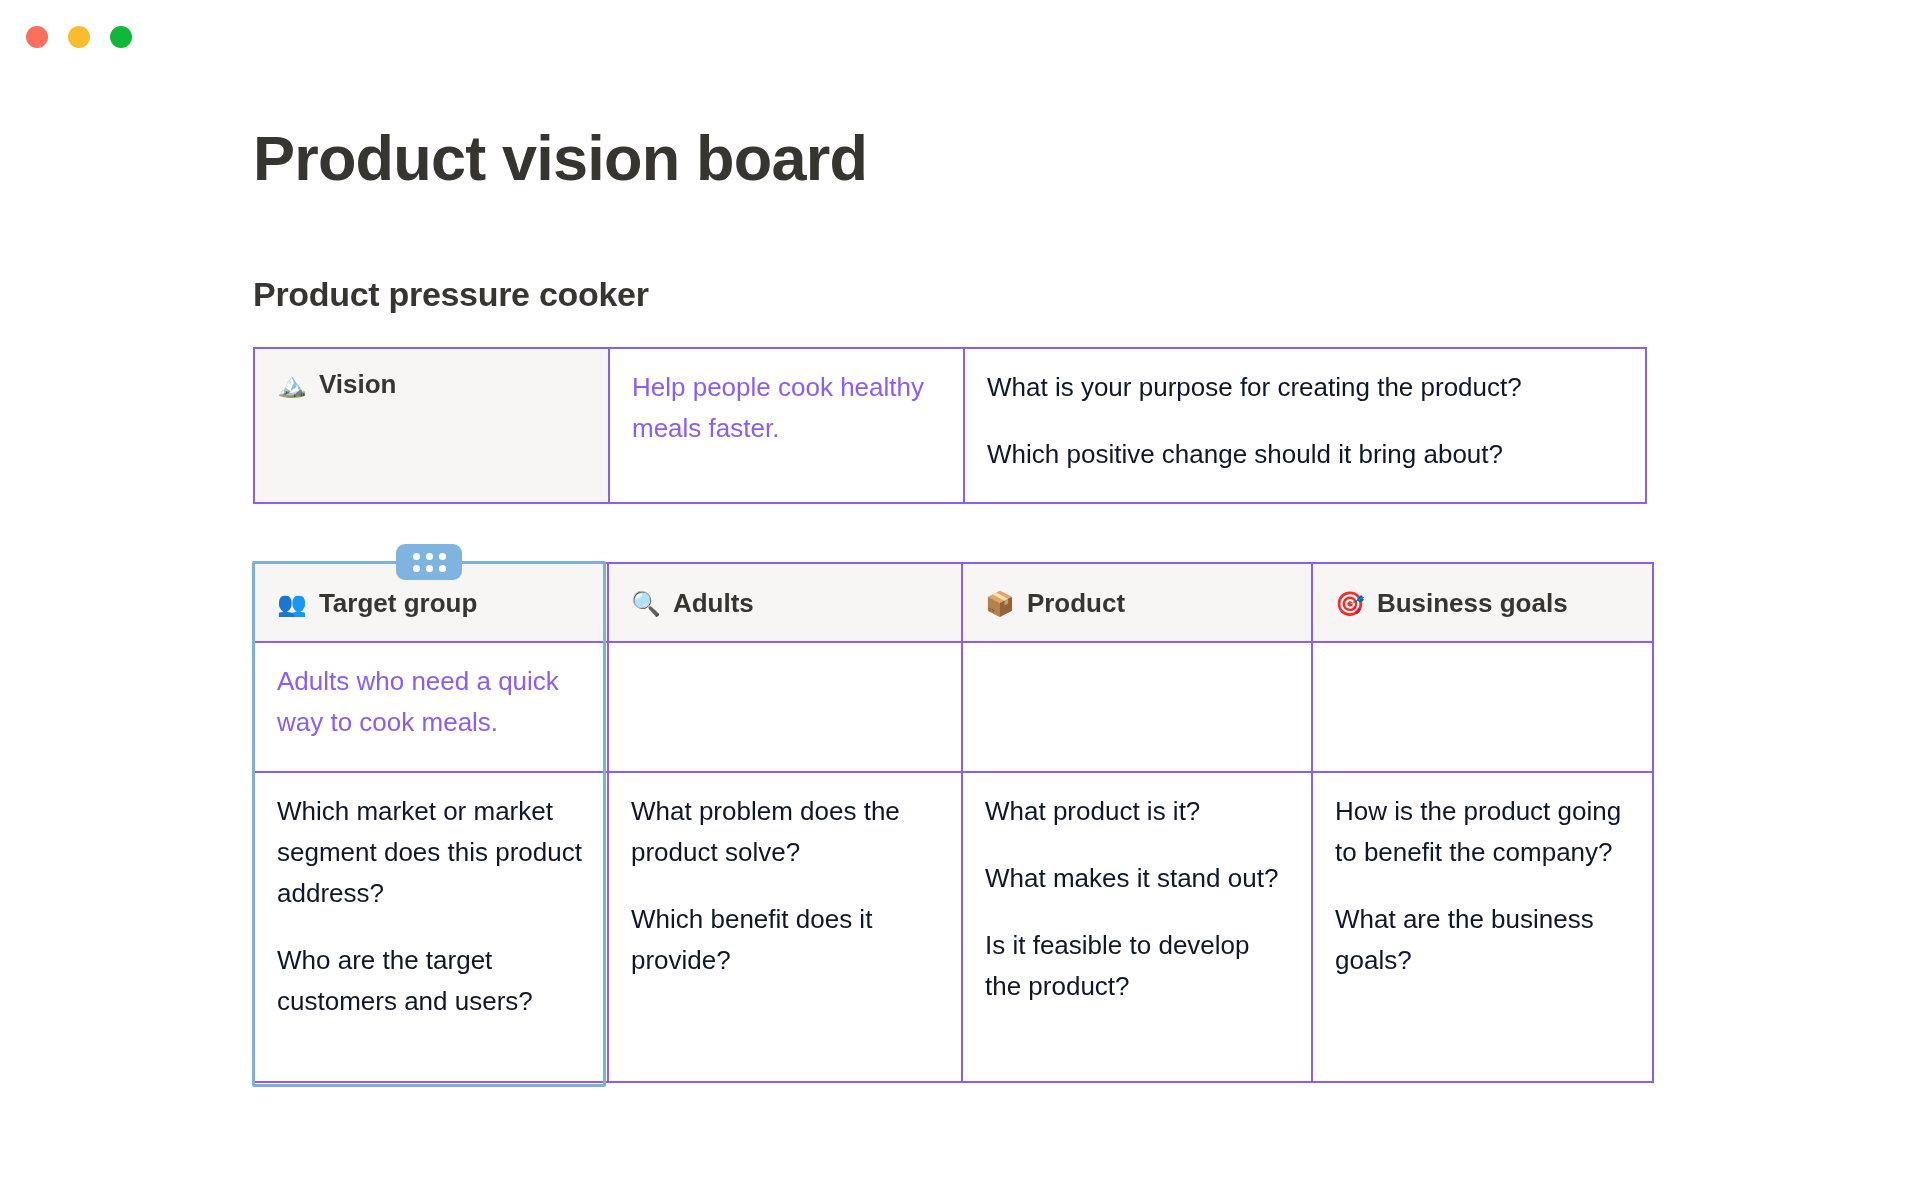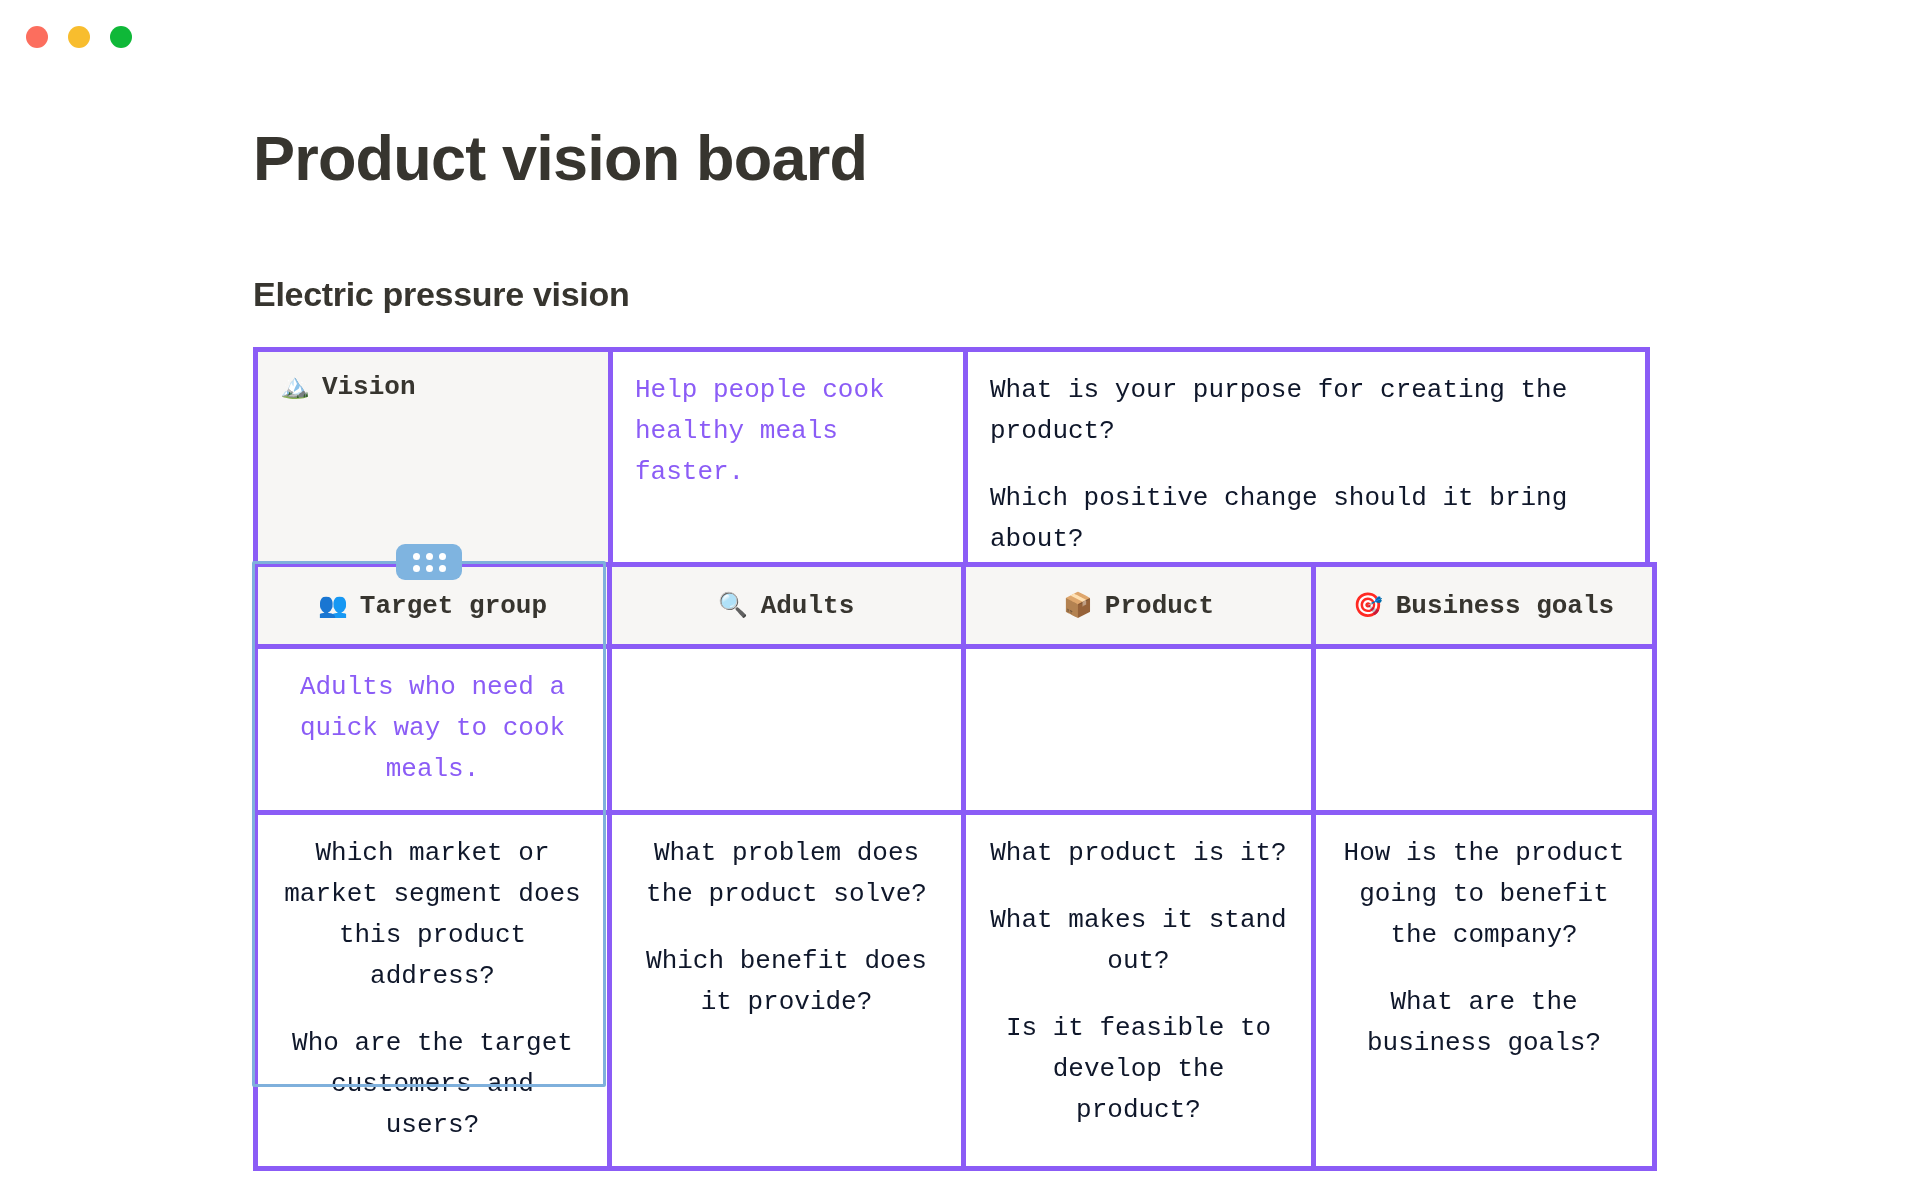--- a/index.html
+++ b/index.html
@@ -63,24 +63,23 @@
   }
 
   
   .vb-table {
     position: absolute;
     border-collapse: collapse;
     table-layout: fixed;
     background: #ffffff;
   }
   .vb-table td {
-    border: 5px solid #8b5cf6;
+    border: 2px solid #8b5cf6;
     vertical-align: top;
     padding: 18px 22px 20px 22px;
-    font-family: Liberation Mono, monospace;
   }
   .cell-head {
     background: #F7F6F4;
     font-size: 26px;
     line-height: 34px;
     font-weight: bold;
     color: #37352F;
     white-space: nowrap;
   }
   .cell-head .emoji {
@@ -107,21 +106,20 @@
     top: 347px;
     width: 1392px;
   }
   #vision-table td { height: 155px; }
 
   
   #board-table {
     left: 253px;
     top: 562px;
     width: 1399px;
-    text-align: center;
   }
   #board-table tr.header-row td  { height: 60px; padding-top: 22px; }
   #board-table tr.value-row td   { height: 130px; }
   #board-table tr.prompt-row td  { height: 310px; }
 
   
   #selection-outline {
     position: absolute;
     left: 252px;
     top: 561px;
@@ -166,21 +164,21 @@
 
 <div id="window-chrome">
   <span class="traffic-dot dot-close"></span>
   <span class="traffic-dot dot-min"></span>
   <span class="traffic-dot dot-max"></span>
 </div>
 
 <div id="page">
 
   <h1 id="page-title">Product vision board</h1>
-  <h2 id="board-subtitle">Electric pressure vision</h2>
+  <h2 id="board-subtitle">Product pressure cooker</h2>
 
   <table class="vb-table" id="vision-table">
     <colgroup>
       <col style="width:355px">
       <col style="width:355px">
       <col style="width:682px">
     </colgroup>
     <tbody>
       <tr>
         <td class="cell-head">

